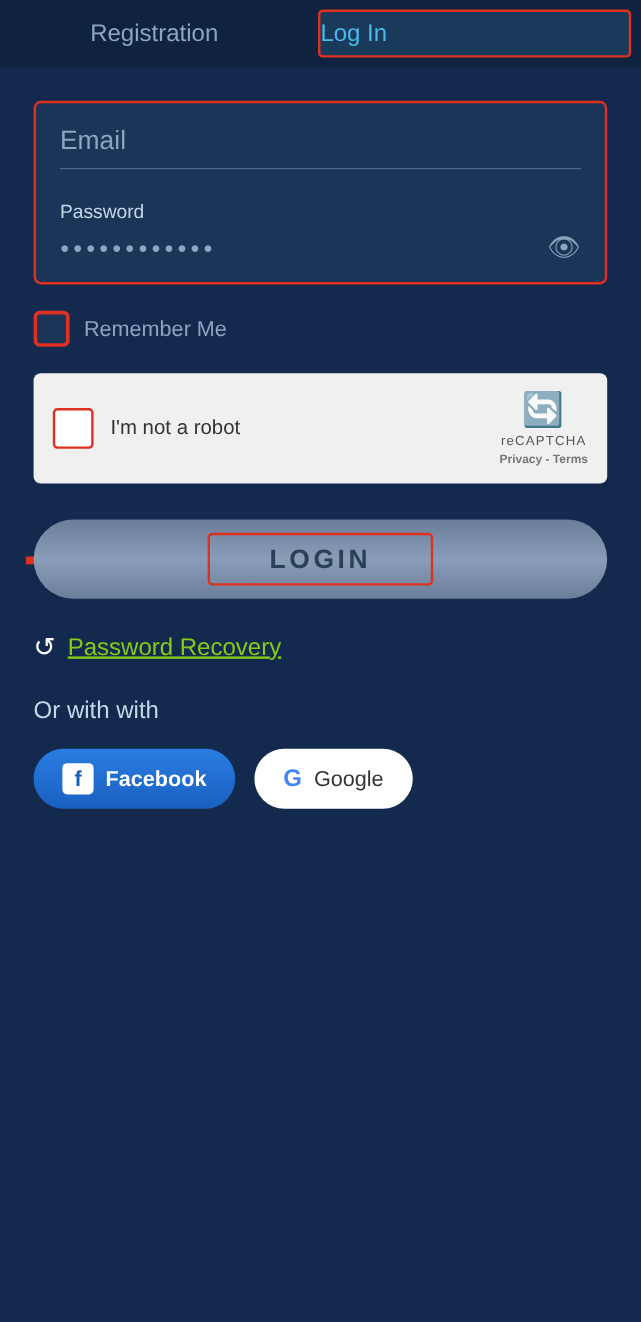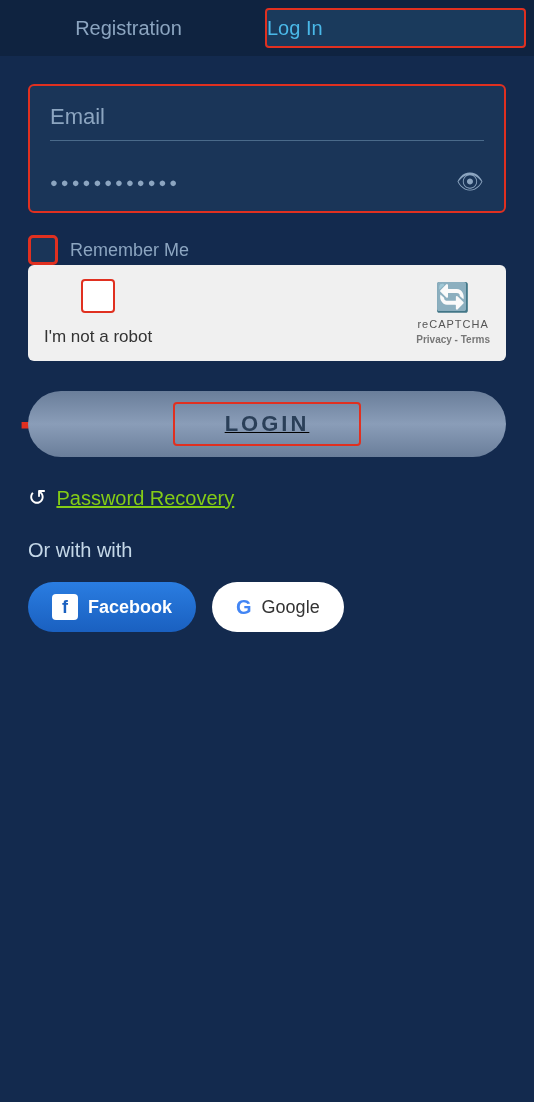--- a/index.html
+++ b/index.html
@@ -80,20 +80,21 @@
     .eye-icon {
       color: #8ca5c0;
       font-size: 22px;
       cursor: pointer;
     }
 
     
     .remember-row {
       display: flex;
       align-items: center;
+      margin-bottom: 22px;
       gap: 12px;
     }
     .checkbox-wrapper {
       width: 30px;
       height: 30px;
       border: 3px solid #e03020;
       border-radius: 5px;
       background: #1a3558;
       display: flex;
       align-items: center;
@@ -113,21 +114,20 @@
       padding: 14px 16px;
       display: flex;
       align-items: center;
       justify-content: space-between;
       margin-bottom: 30px;
     }
     .recaptcha-left {
       display: flex;
       align-items: center;
       gap: 14px;
-      flex-direction: column;
     }
     .recaptcha-checkbox {
       width: 34px;
       height: 34px;
       border: 2.5px solid #e03020;
       border-radius: 4px;
       background: #fff;
       flex-shrink: 0;
     }
     .recaptcha-text {
@@ -177,21 +177,20 @@
       display: flex;
       align-items: center;
       justify-content: center;
       cursor: pointer;
       position: relative;
     }
     .login-button-inner {
       border: 2px solid #e03020;
       padding: 7px 50px;
       border-radius: 4px;
-      text-decoration: underline;
     }
     .login-button-text {
       color: #2a3f58;
       font-size: 22px;
       font-weight: 800;
       letter-spacing: 3px;
     }
 
     
     .password-recovery-row {
@@ -283,20 +282,21 @@
     <span>Log In</span>
   </div>
 </div>
 
 <div class="main-content">
 
   <div class="form-box">
     <div class="email-field">
       <span>Email</span>
     </div>
+    <div class="password-label">Password</div>
     <div class="password-row">
       <span class="password-dots">●●●●●●●●●●●●</span>
       <span class="eye-icon">👁</span>
     </div>
   </div>
 
   <div class="remember-row">
     <div class="checkbox-wrapper"></div>
     <span class="remember-label">Remember Me</span>
   </div>

